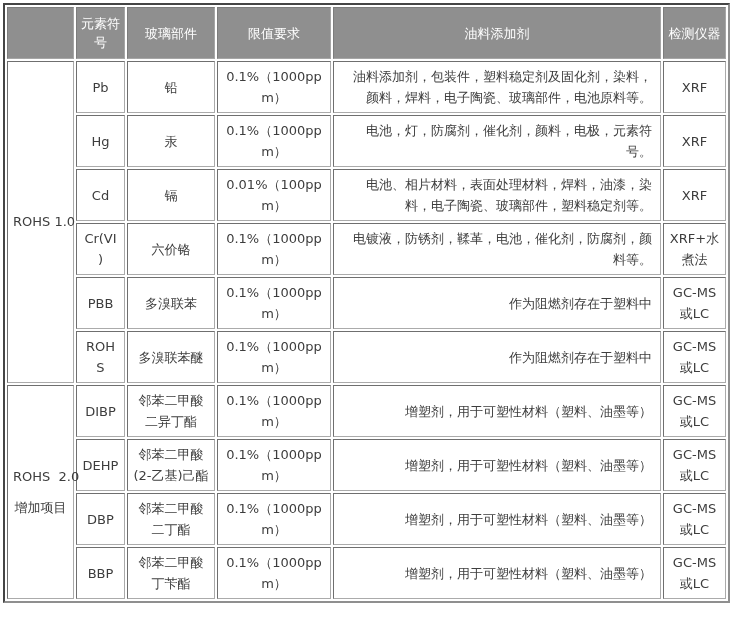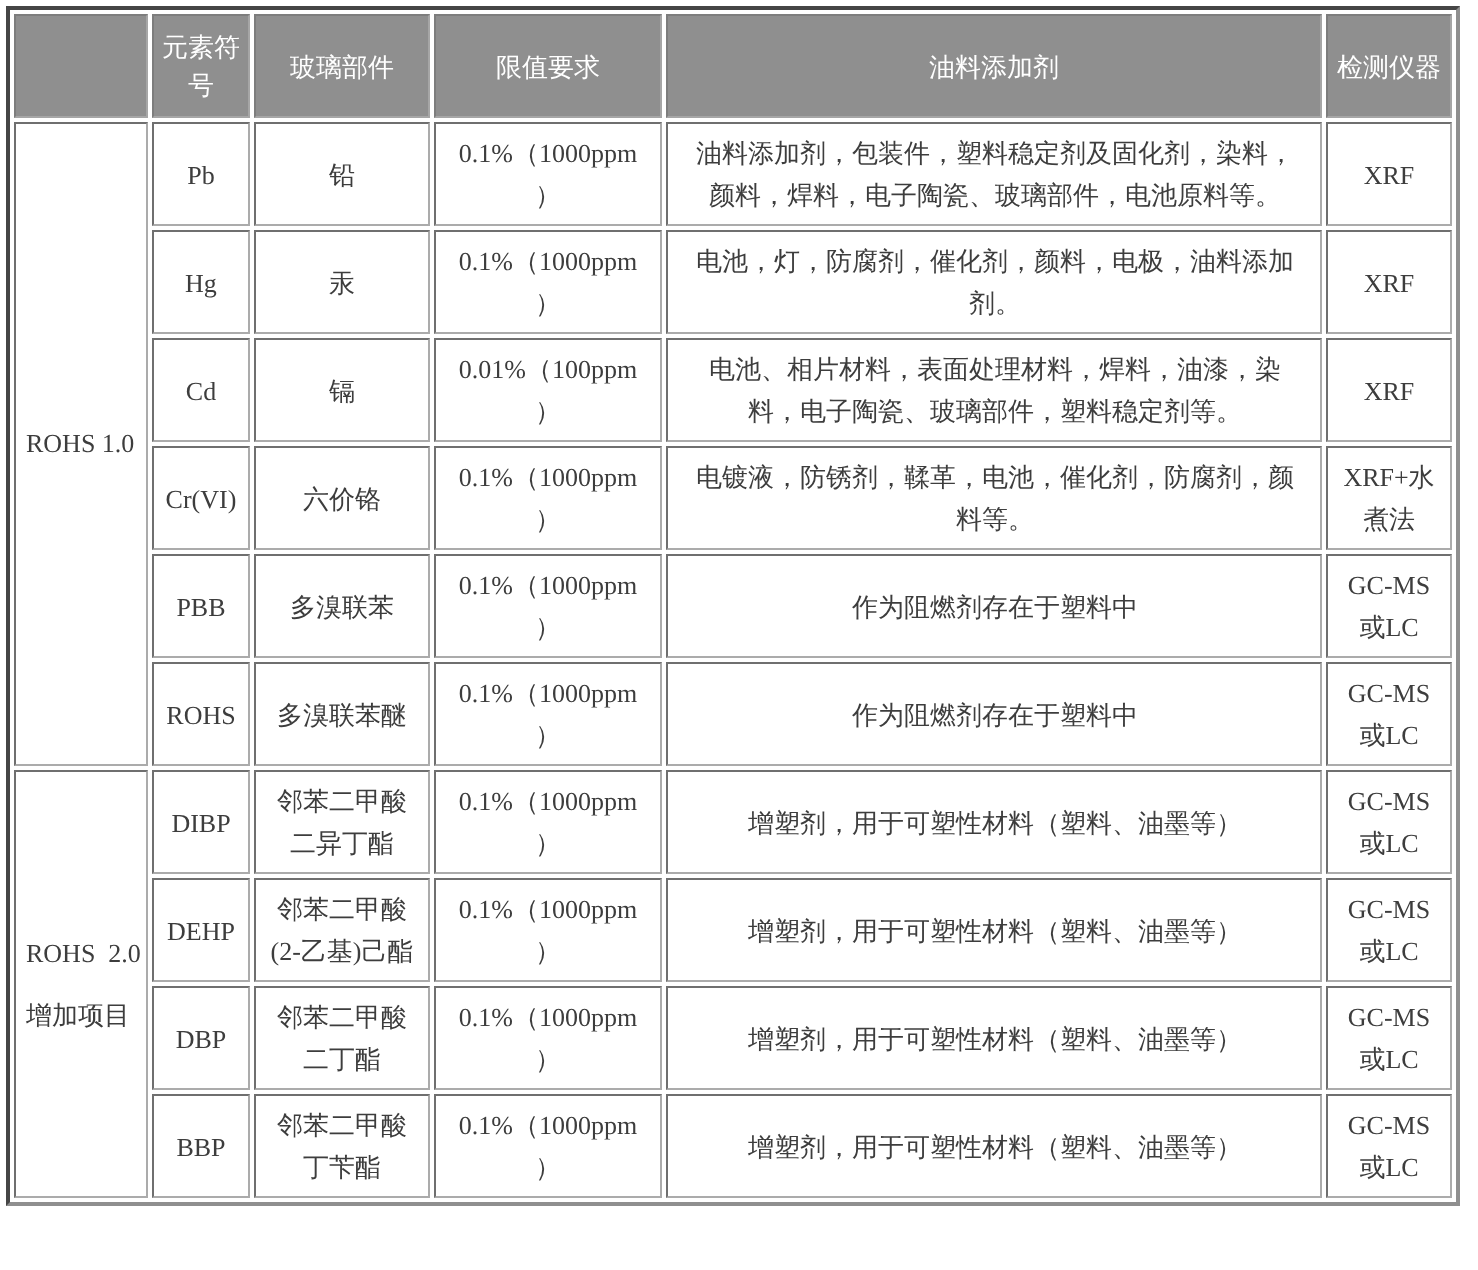--- a/index.html
+++ b/index.html
@@ -16,21 +16,20 @@
     background: #ffffff;
   }
   table.rohs-table {
     border-collapse: separate;
     border-spacing: 2px;
     table-layout: fixed;
     width: 589px;
     background: #ffffff;
     border: 2px solid;
     border-color: #454545 #8f8f8f #8f8f8f #454545;
-    font-family: Liberation Serif, serif;
   }
   th, td {
     box-sizing: border-box;
     font-size: 13px;
     vertical-align: middle;
     word-break: break-word;
   }
   th {
     background: #8f8f8f;
     color: #ffffff;
@@ -45,23 +44,23 @@
   td {
     color: #3d3d3d;
     height: 52px;
     padding: 4px 5px;
     line-height: 21px;
     border: 1px solid;
     border-color: #6f6f6f #ababab #ababab #6f6f6f;
     background: #ffffff;
   }
   td.center-cell { text-align: center; }
-  td.materials-cell { text-align: center; padding-left: 9px; padding-right: 8px; }
+  td.materials-cell { text-align: right; padding-left: 9px; padding-right: 8px; }
   td.group-cell {
-    text-align: left;
+    text-align: center;
     line-height: 20px;
   }
   .group-line { white-space: pre; }
   .group-line + .group-line { margin-top: 11px; }
 </style>
 </head>
 <body>
 
 <div class="page">
   <table class="rohs-table">
@@ -91,21 +90,21 @@
           <td class="center-cell">Pb</td>
           <td class="center-cell">铅</td>
           <td class="center-cell">0.1%（1000ppm）</td>
           <td class="materials-cell">油料添加剂，包装件，塑料稳定剂及固化剂，染料，颜料，焊料，电子陶瓷、玻璃部件，电池原料等。</td>
           <td class="center-cell">XRF</td>
         </tr>
         <tr>
           <td class="center-cell">Hg</td>
           <td class="center-cell">汞</td>
           <td class="center-cell">0.1%（1000ppm）</td>
-          <td class="materials-cell">电池，灯，防腐剂，催化剂，颜料，电极，油料添加剂。</td>
+          <td class="materials-cell">电池，灯，防腐剂，催化剂，颜料，电极，元素符号。</td>
           <td class="center-cell">XRF</td>
         </tr>
         <tr>
           <td class="center-cell">Cd</td>
           <td class="center-cell">镉</td>
           <td class="center-cell">0.01%（100ppm）</td>
           <td class="materials-cell">电池、相片材料，表面处理材料，焊料，油漆，染料，电子陶瓷、玻璃部件，塑料稳定剂等。</td>
           <td class="center-cell">XRF</td>
         </tr>
         <tr>

